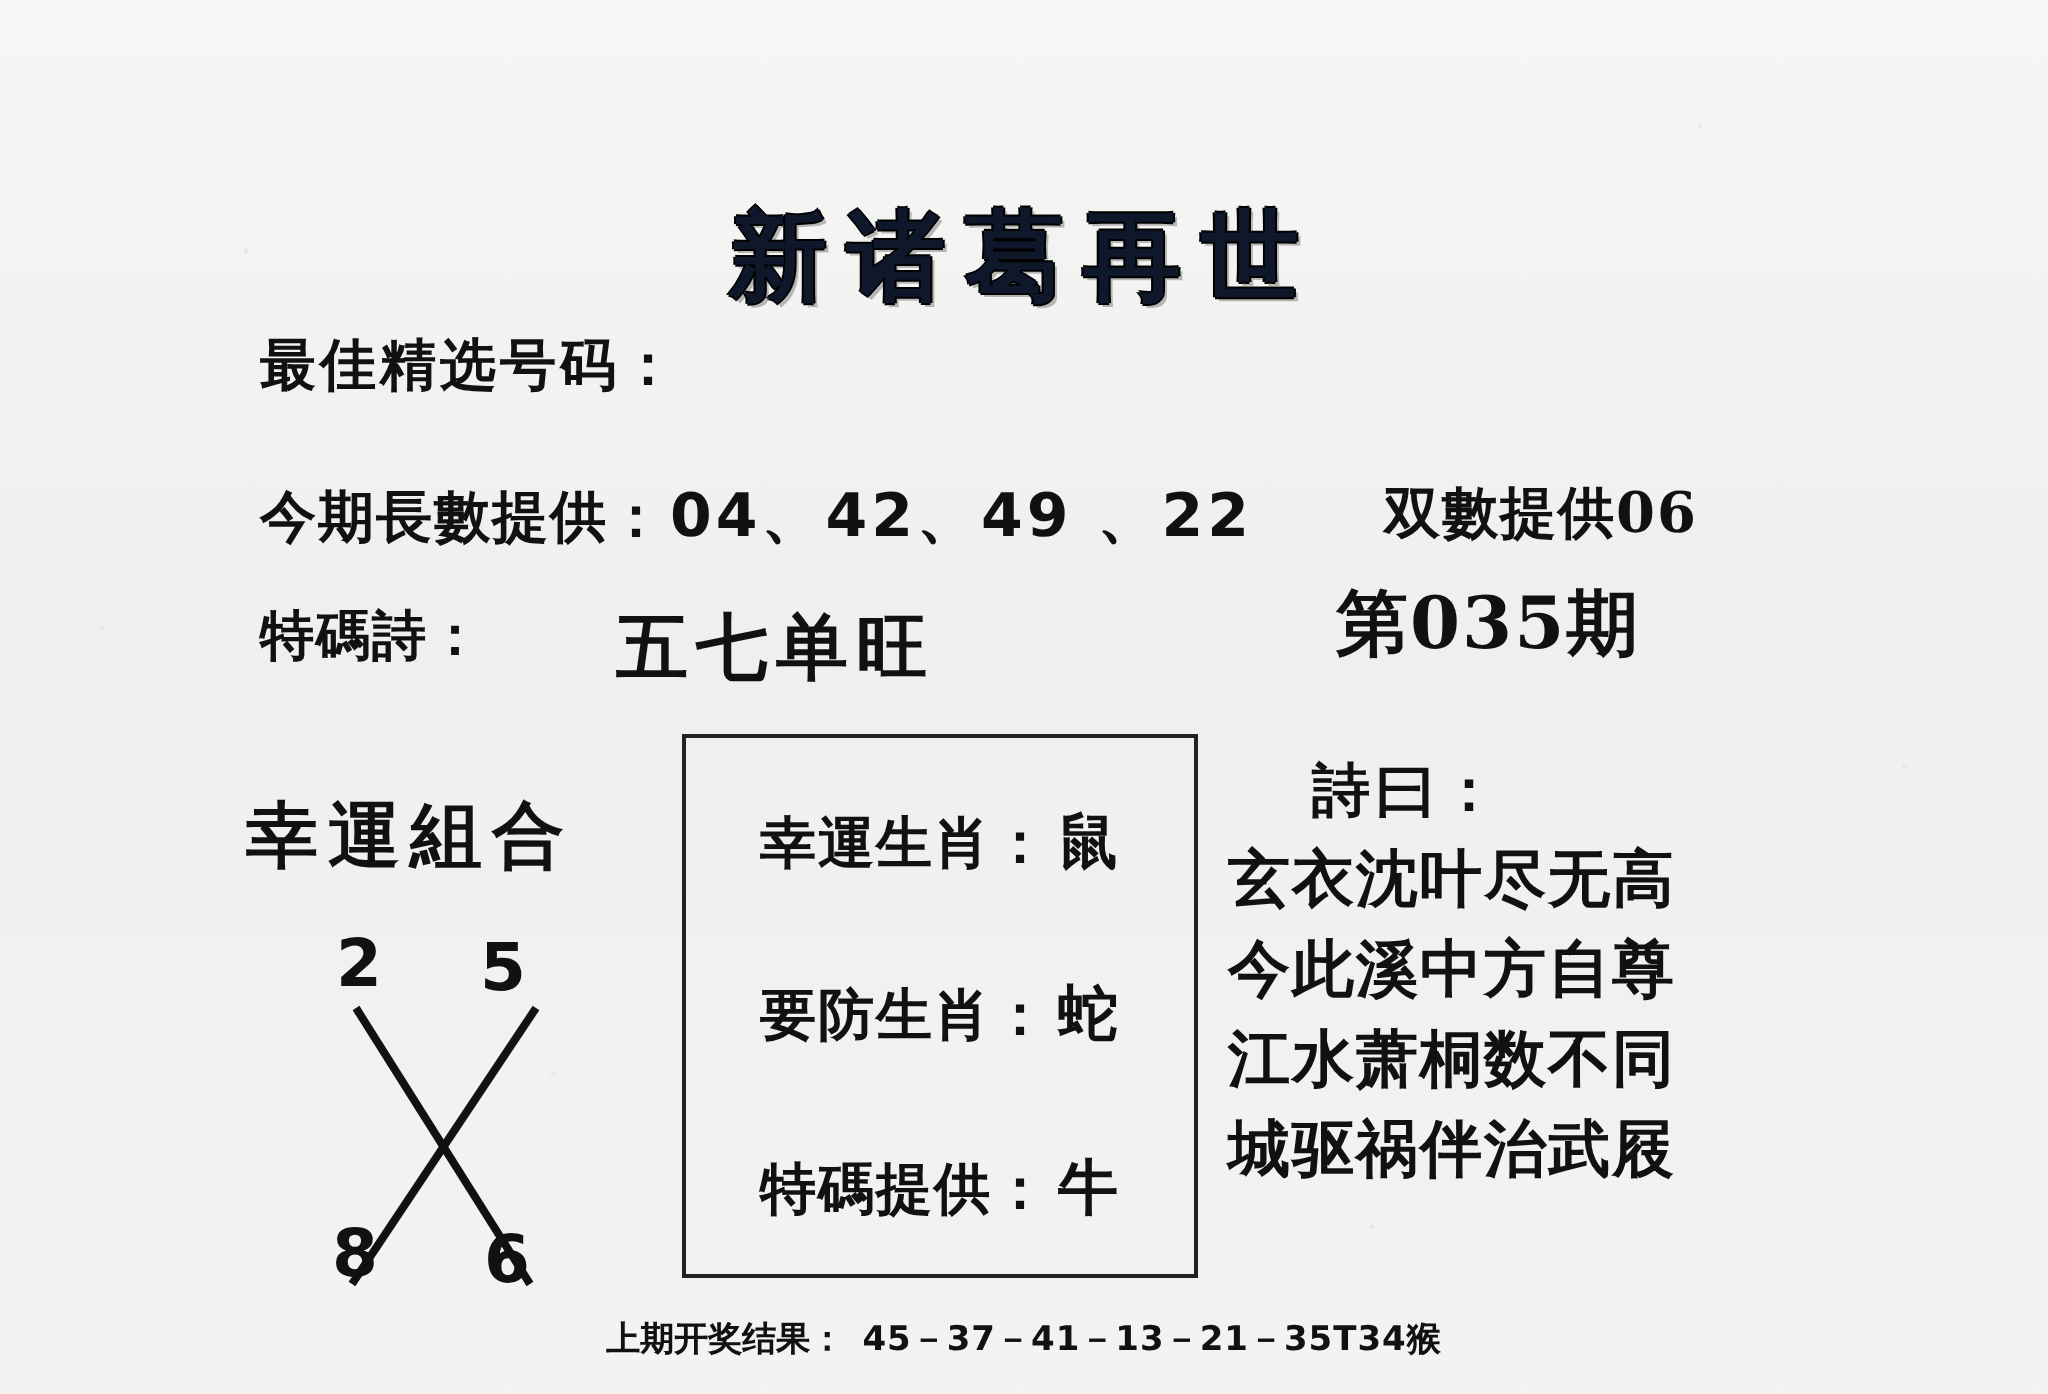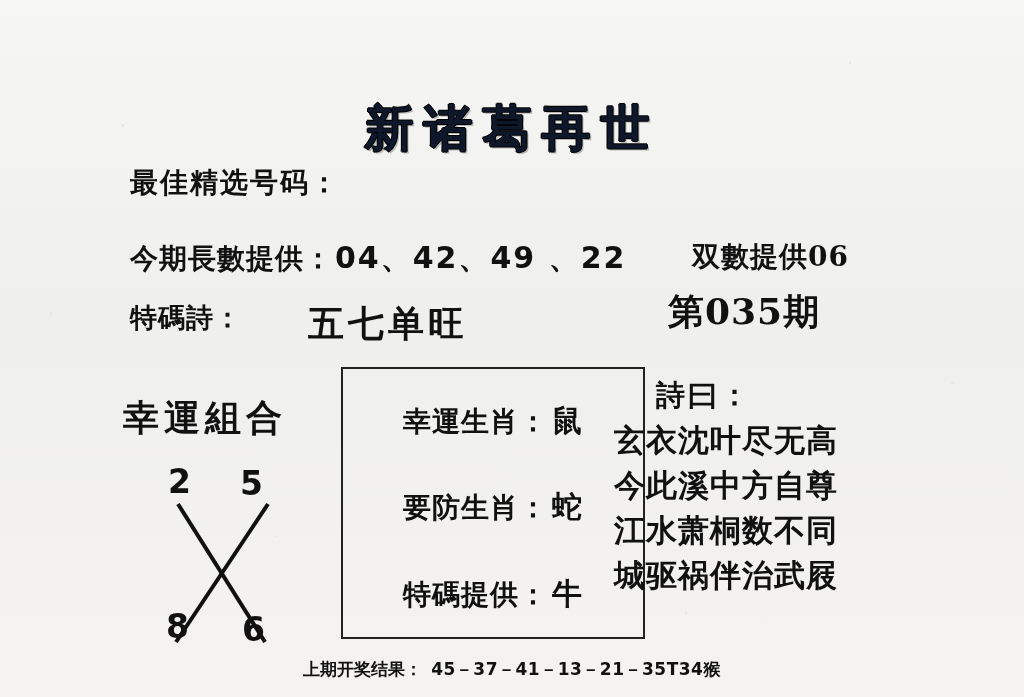--- a/index.html
+++ b/index.html
@@ -185,21 +185,21 @@
   .cross .n2 { left: 80px; top: 2px; }
   .cross .n3 { left: 6px;  top: 145px; }
   .cross .n4 { left: 82px; top: 148px; }
   .cross svg { position: absolute; left: 0; top: 0; }
 
   
   .panel {
     position: absolute;
     left: 341px;
     top: 367px;
-    width: 304px;
+    width: 258px;
     height: 272px;
     border: 2px solid #222;
     background: transparent;
     box-sizing: border-box;
   }
   .panel .line {
     position: absolute;
     left: 0;
     right: 0;
     display: flex;

